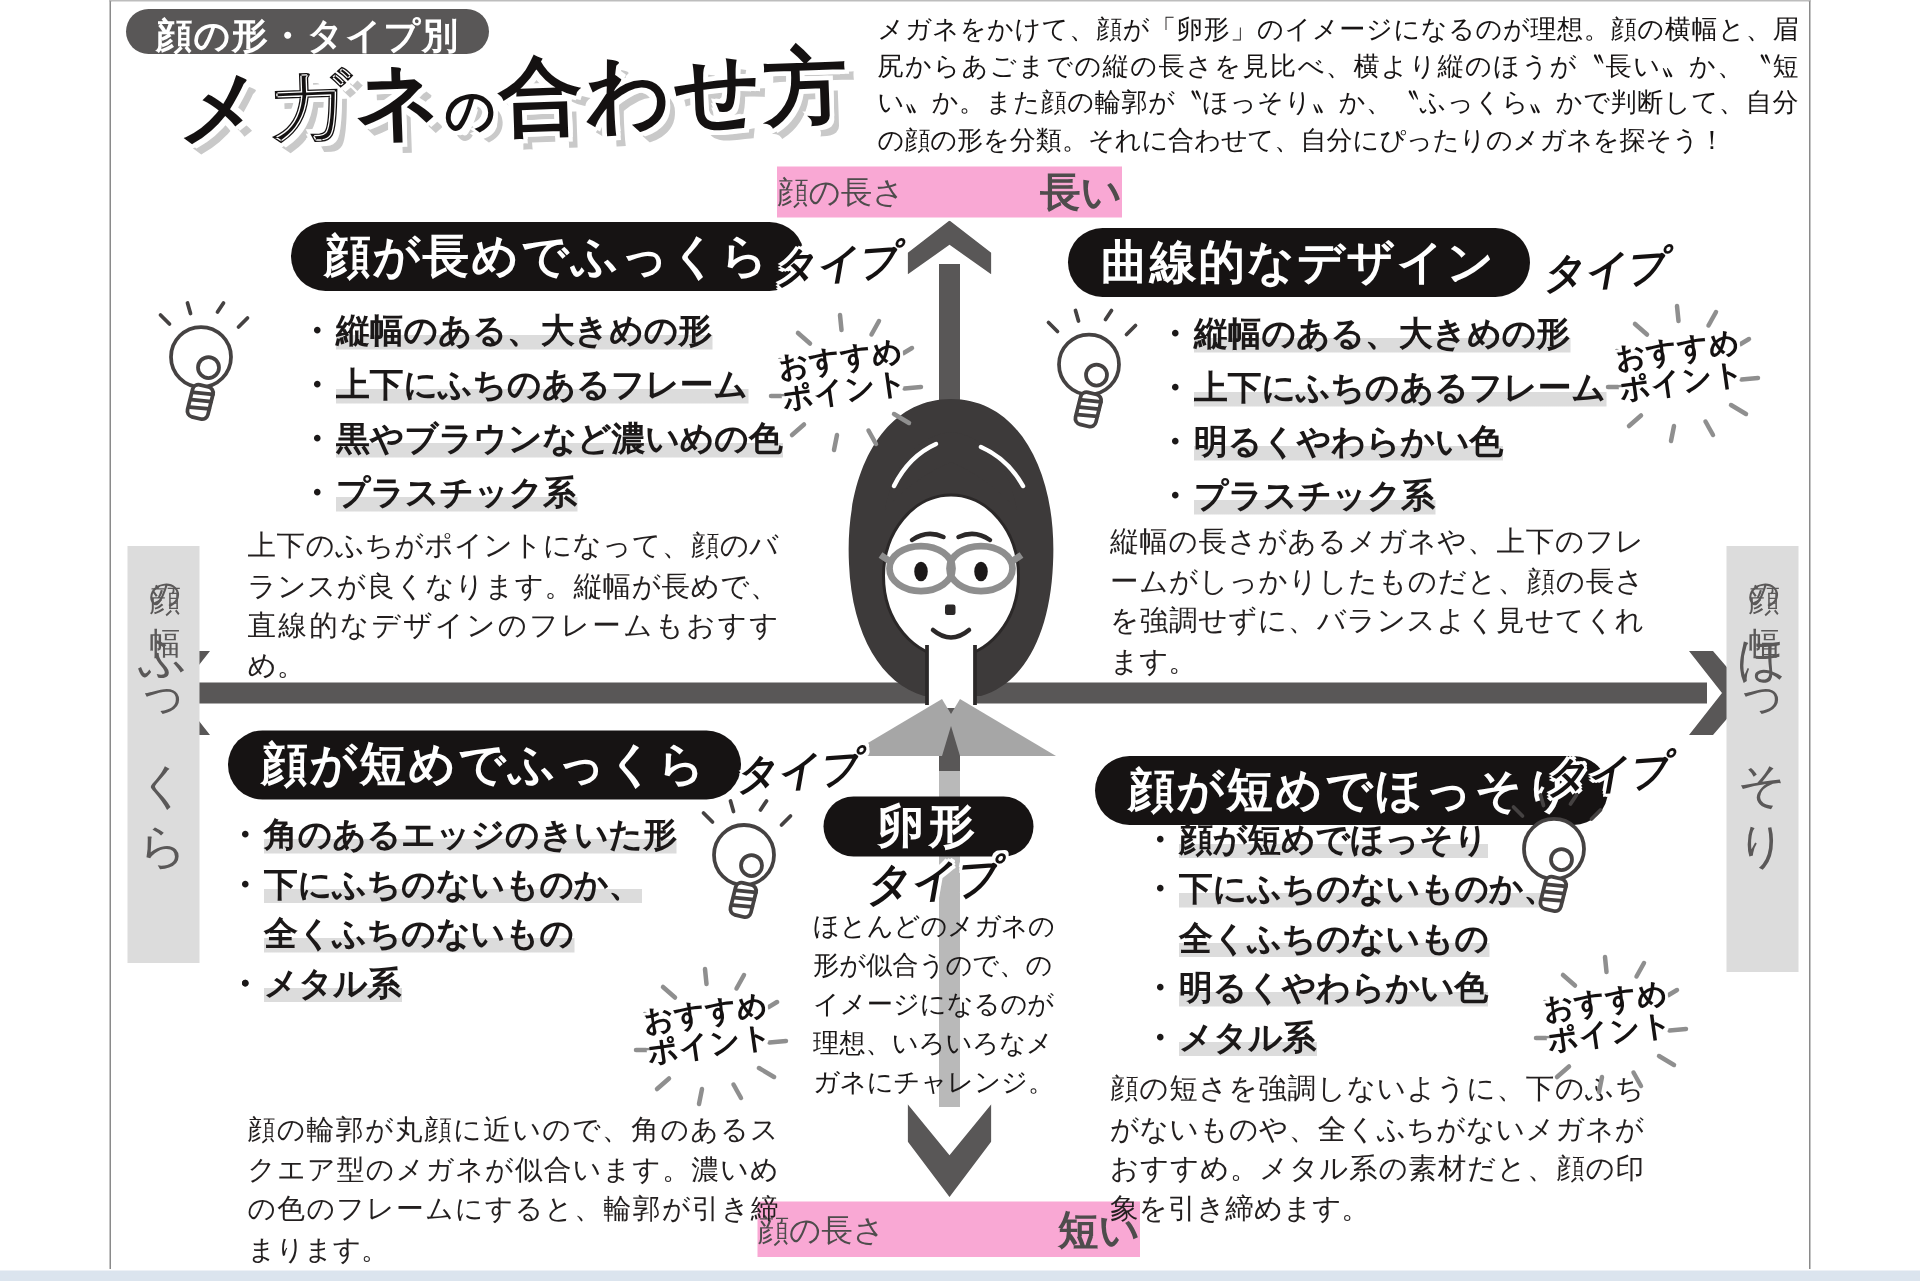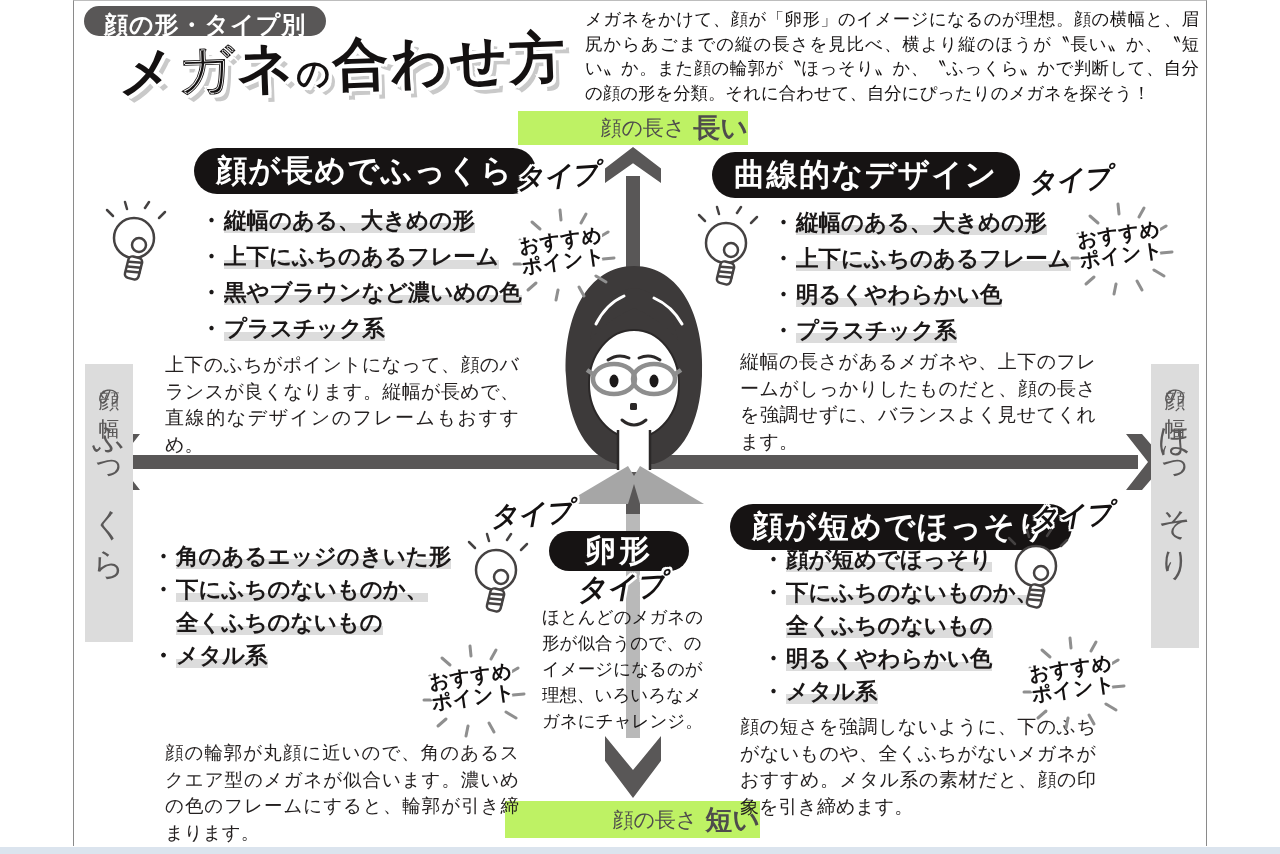--- a/index.html
+++ b/index.html
@@ -14,21 +14,21 @@
   
   #hdr-badge{left:84px;top:6px;height:30px;line-height:38px;padding:0 20px;border-radius:20px;
              background:#595757;color:#fff;font-size:24px;font-weight:700;letter-spacing:1px;}
   #main-title{left:118px;top:28px;font-size:56px;font-weight:800;color:#141111;transform:rotate(-2deg);
               letter-spacing:2px;white-space:nowrap;
               text-shadow:-3px -3px 0 #fff,3px -3px 0 #fff,-3px 3px 0 #fff,3px 3px 0 #fff,0 -3px 0 #fff,0 3px 0 #fff,-3px 0 0 #fff,3px 0 0 #fff,6px 7px 0 #c9c9c9;}
   #main-title .small-no{font-size:0.6em;}
   #intro{left:585px;top:7px;width:614px;font-size:17.4px;line-height:24.6px;text-align:justify;color:#171414;}
 
   
-  .axis-h{background:#bef264;color:#4e4c4c;display:flex;align-items:center;justify-content:flex-end;gap:8px;white-space:nowrap;}
+  .axis-h{background:#f9a8d4;color:#4e4c4c;display:flex;align-items:center;justify-content:space-between;gap:8px;white-space:nowrap;}
   .axis-h .pre{font-size:21px;}
   .axis-h .val{font-size:27px;font-weight:600;}
   #axis-top{left:518px;top:111px;width:230px;height:34px;}
   #axis-bottom{left:505px;top:801px;width:255px;height:37px;}
   .axis-v{background:#dcdcdc;color:#5a5858;writing-mode:vertical-rl;text-orientation:upright;
           display:flex;align-items:center;padding:8px 2px;white-space:nowrap;}
   .axis-v .pre{font-size:21px;letter-spacing:3px;}
   .axis-v .val{font-size:32px;letter-spacing:4px;font-weight:500;}
   #axis-left{left:85px;top:364px;height:262px;}
   #axis-right{left:1151px;top:364px;height:268px;}
@@ -160,20 +160,21 @@
     <path d="M82,168 L82,208 M114,168 L114,208" stroke="#2b2828" stroke-width="2.5" fill="none"></path>
     <path d="M28,242 L92,204 L98,214 L98,242 Z" fill="#a6a6a6"></path>
     <path d="M168,242 L104,204 L98,214 L98,242 Z" fill="#a6a6a6"></path>
     <path d="M92,242 L98,222 L104,242 Z" fill="#595757"></path>
   </svg>
 
   <div id="pill-tl" class="abs pill">顔が長めでふっくら</div>
   <div id="suf-tl" class="abs type-suffix">タイプ</div>
   <div id="pill-tr" class="abs pill">曲線的なデザイン</div>
   <div id="suf-tr" class="abs type-suffix">タイプ</div>
+  <div id="pill-bl" class="abs pill">顔が短めでふっくら</div>
   <div id="suf-bl" class="abs type-suffix">タイプ</div>
   <div id="pill-br" class="abs pill">顔が短めでほっそり</div>
   <div id="suf-br" class="abs type-suffix">タイプ</div>
 
   <ul id="bullets-tl" class="abs bullets">
     <li><span class="dot">・</span><span class="hl">縦幅のある、大きめの形</span></li>
     <li><span class="dot">・</span><span class="hl">上下にふちのあるフレーム</span></li>
     <li><span class="dot">・</span><span class="hl">黒やブラウンなど濃いめの色</span></li>
     <li><span class="dot">・</span><span class="hl">プラスチック系</span></li>
   </ul>

